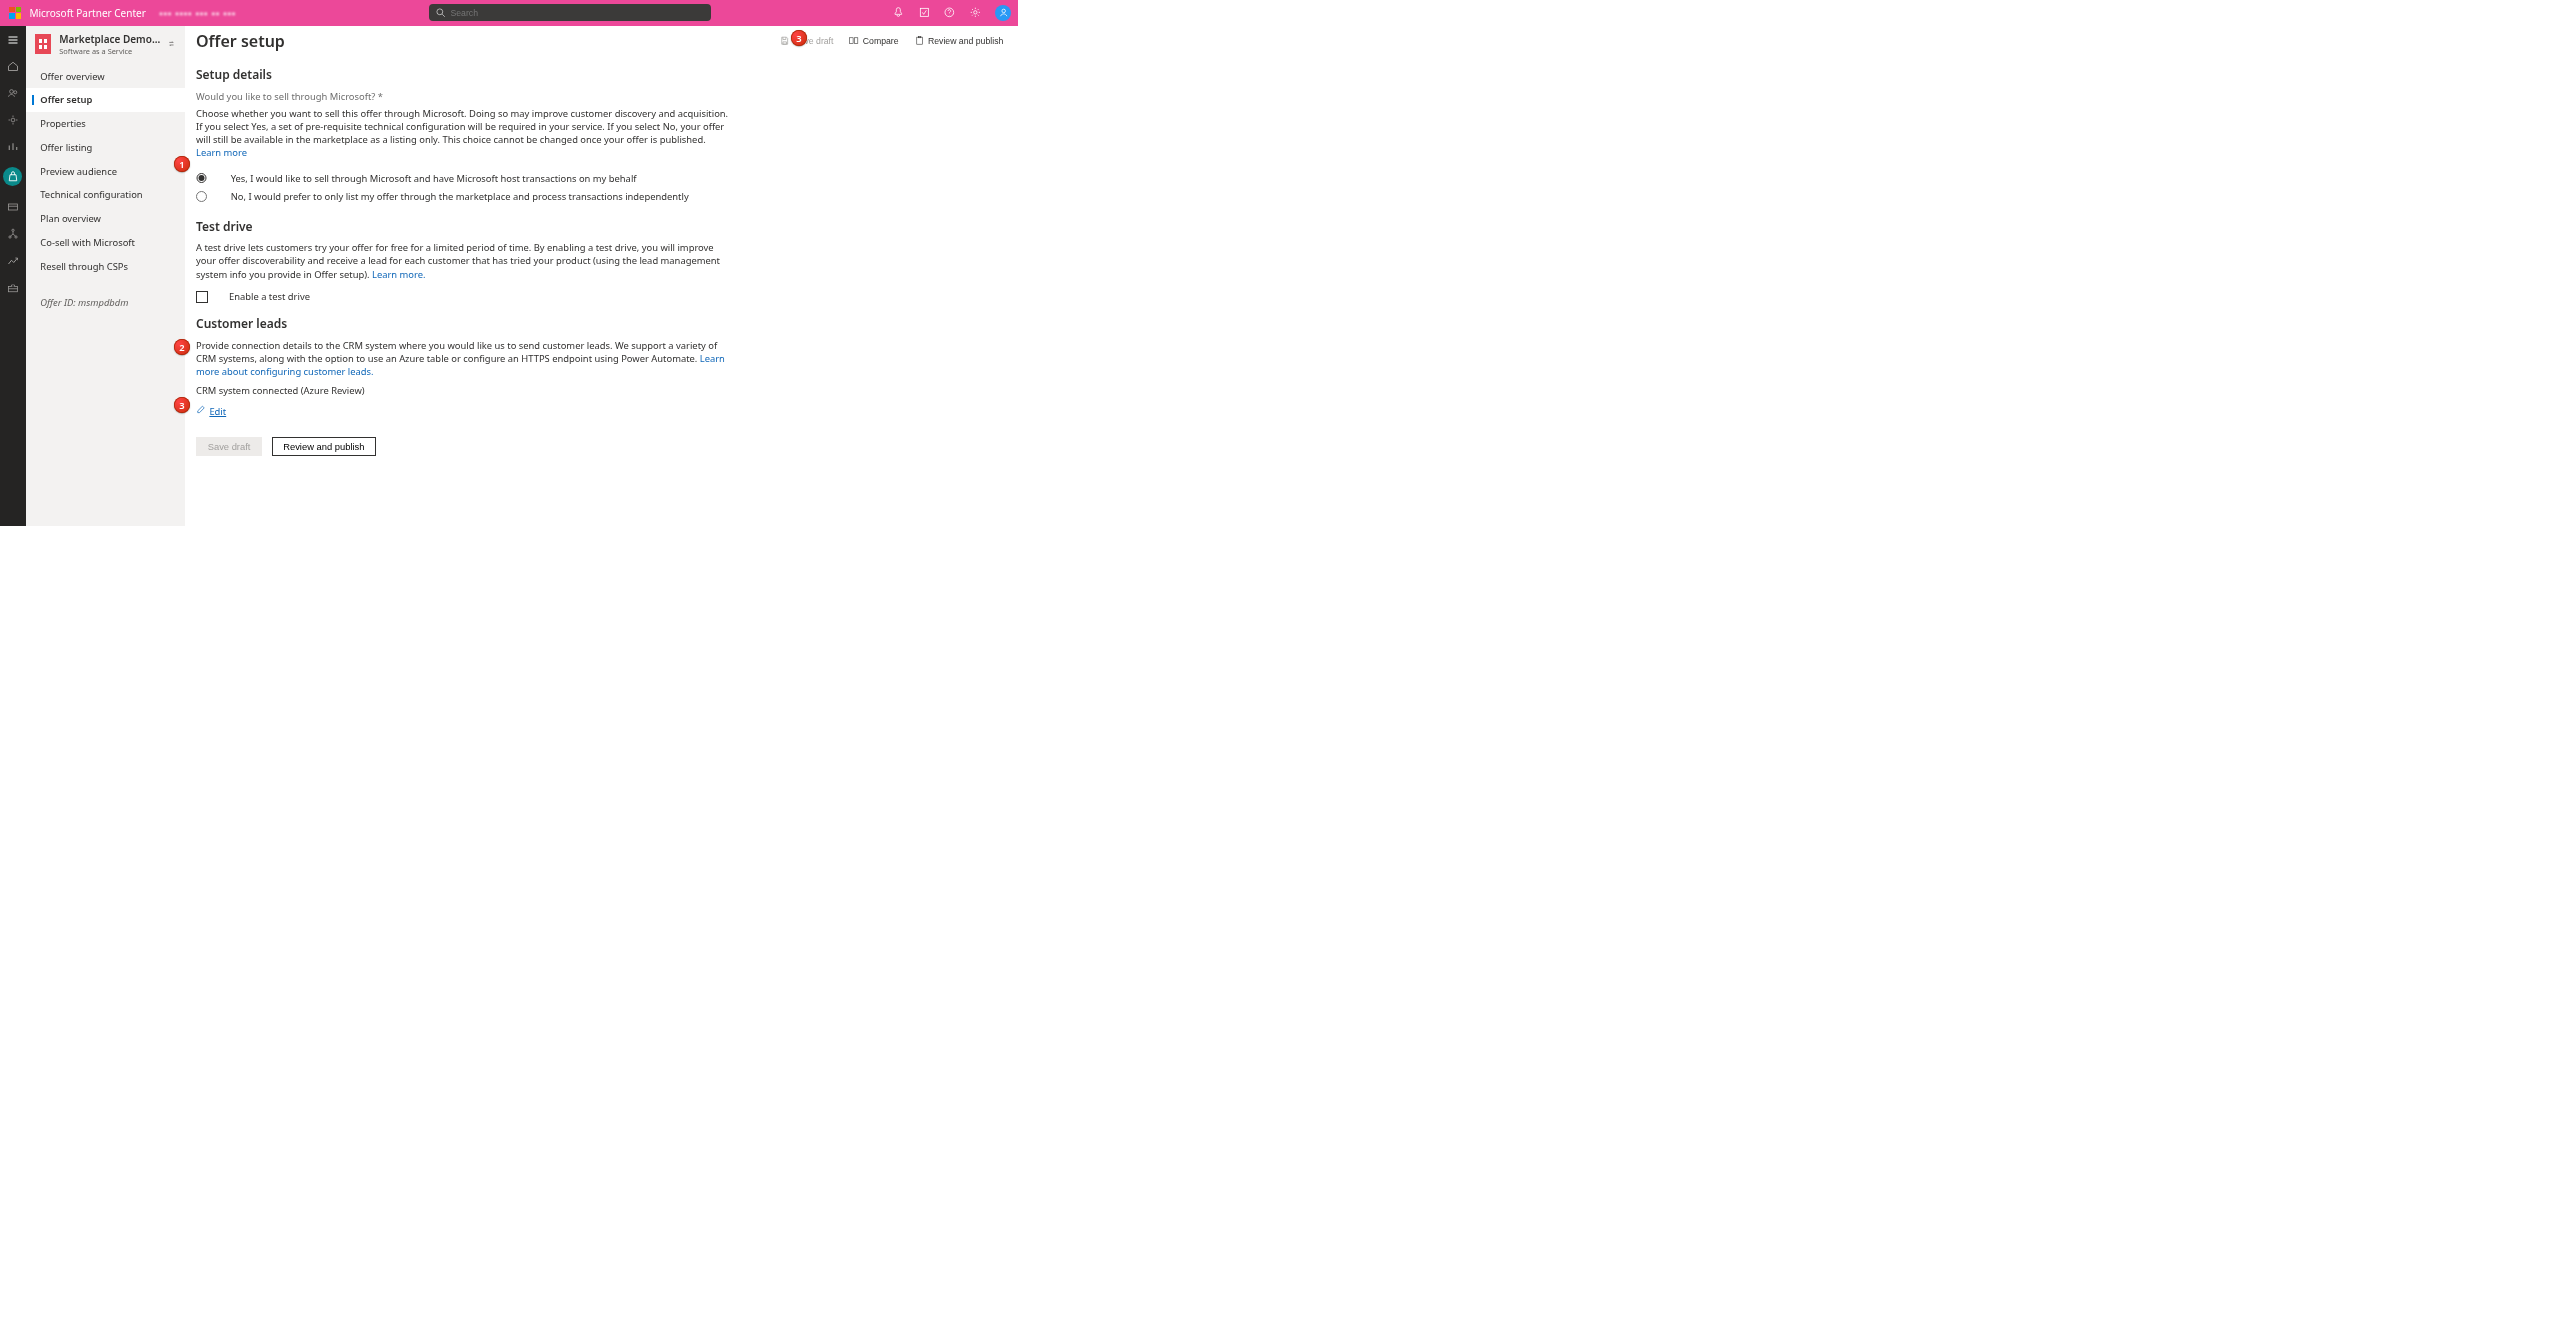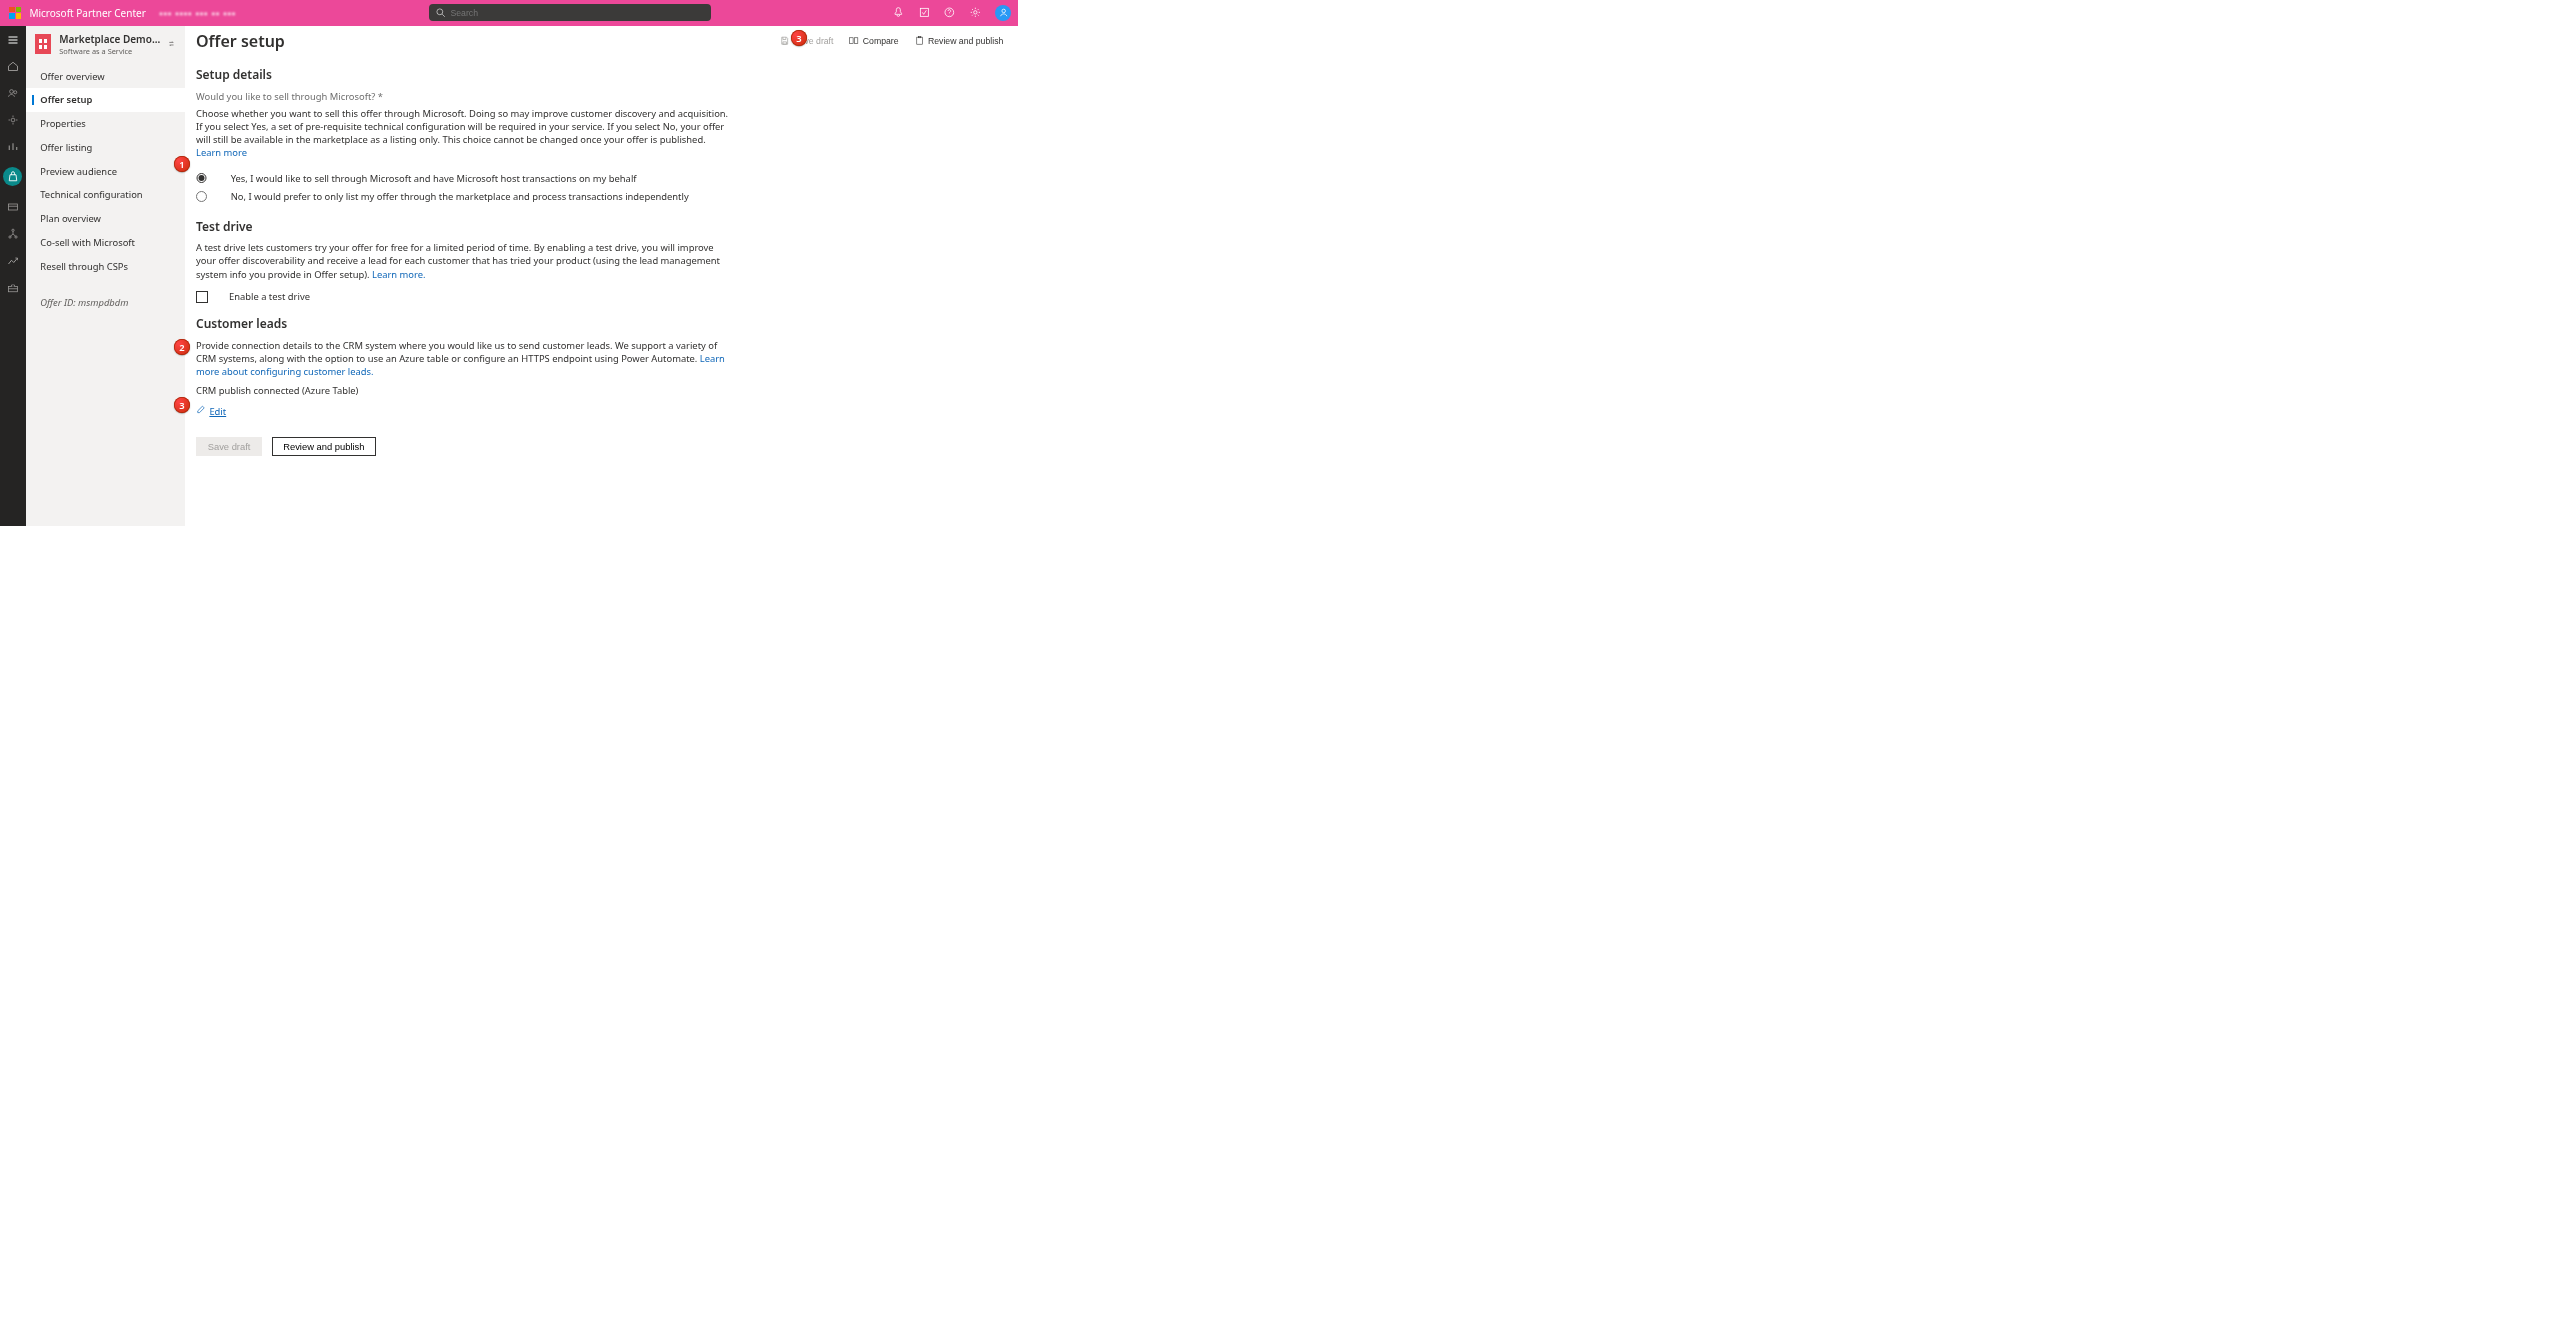--- a/index.html
+++ b/index.html
@@ -252,21 +252,21 @@
         <span class="chkbox"></span>
         <span>Enable a test drive</span>
       </label>
     </div>
 
     <div class="section">
       <h2>Customer leads</h2>
       <p class="ptext">
         <span>Provide connection details to the CRM system where you would like us to send customer leads. We support a variety of CRM systems, along with the option to use an Azure table or configure an HTTPS endpoint using Power Automate. </span><a href="#" class="link">Learn more about configuring customer leads.</a>
       </p>
-      <div class="crm">CRM publish connected (Azure Table)</div>
+      <div class="crm">CRM system connected (Azure Review)</div>
       <a href="#" class="editlink">
         <svg width="9.4" height="9.4" viewBox="0 0 16 16">
             <path d="M11 2l3 3-8 8H3v-3z" fill="none" stroke="#1067b8" stroke-width="1.2"></path>
           </svg>
         <span>Edit</span>
       </a>
     </div>
 
     <div class="btnrow">
       <button class="savebtn">Save draft</button>

